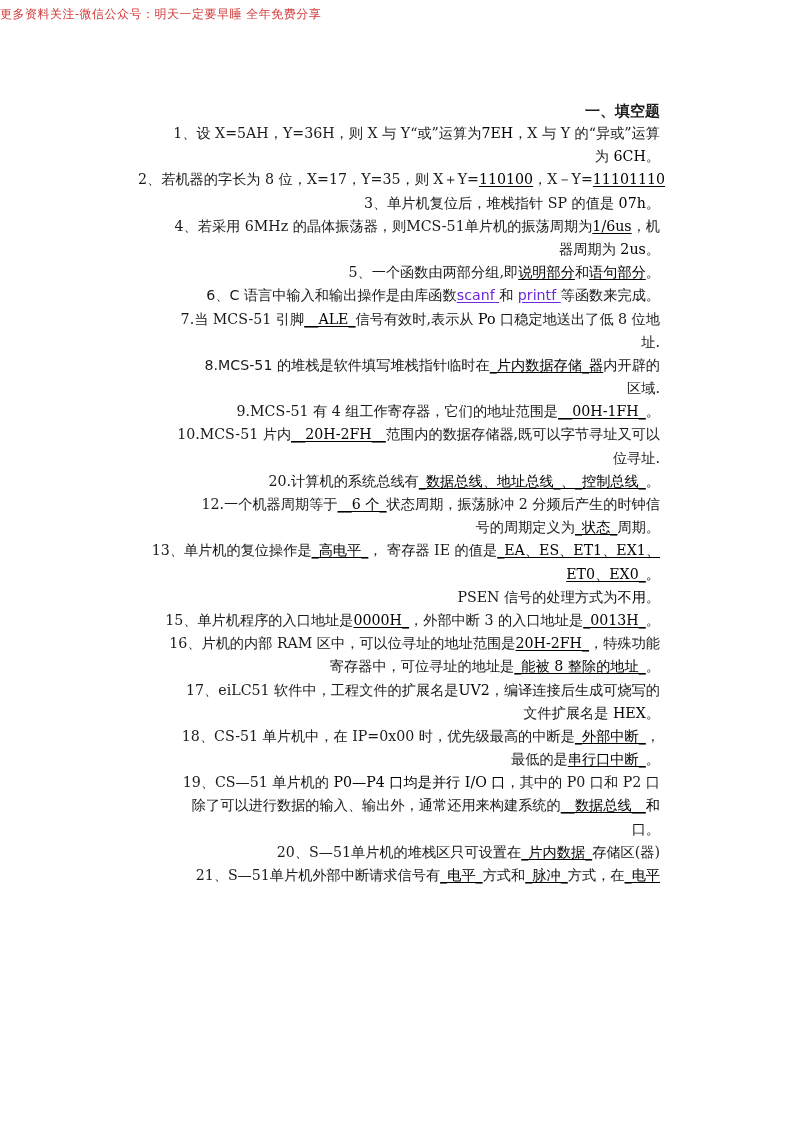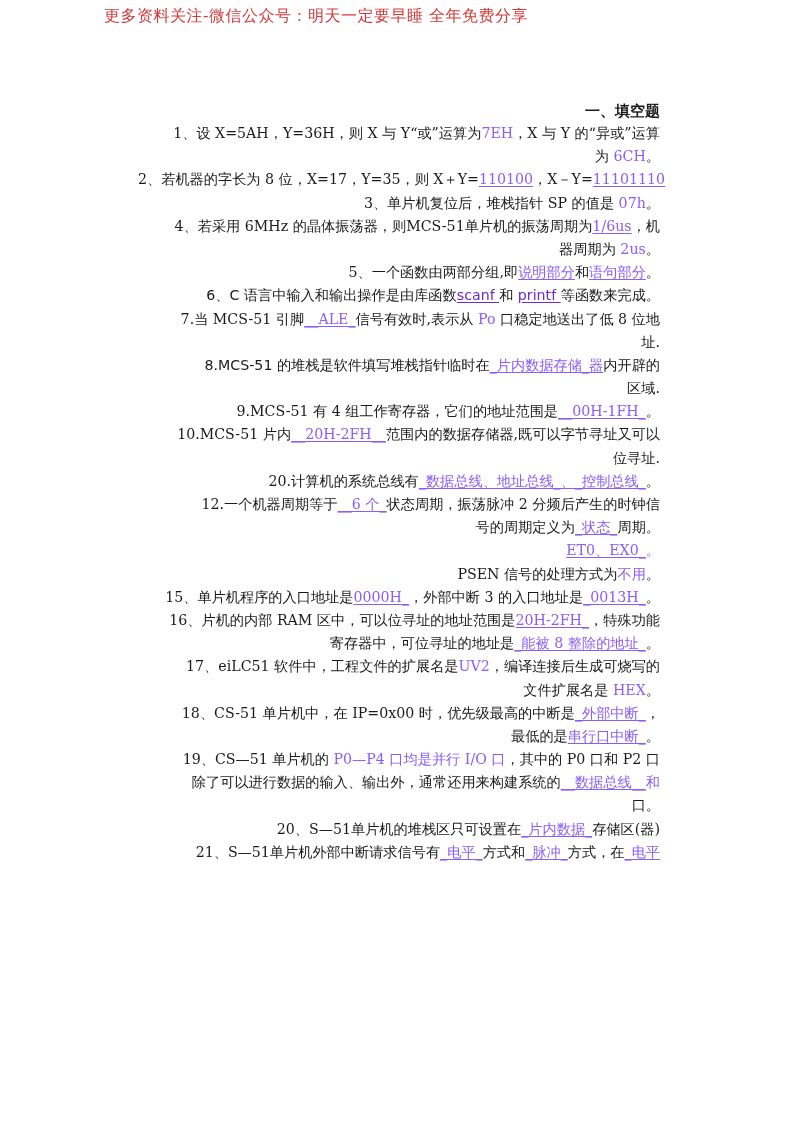--- a/index.html
+++ b/index.html
@@ -1,25 +1,25 @@
 <!DOCTYPE html>
 <html><head>
 <meta charset="utf-8">
 <style>
   html, body { margin: 0; padding: 0; background: #ffffff; }
   body { width: 794px; height: 1122px; position: relative; overflow: hidden;
          font-family: "DejaVu Serif", "Liberation Serif", serif; color: #1a1a1a; }
-  .header { position: absolute; top: 6px; left: 0; width: 632px; text-align: center;
-            font-size: 16px; color: #d23a3a; letter-spacing: 0.5px; }
+  .header { position: absolute; top: 6px; left: 0; width: 632px; 
+            font-size: 12px; color: #d23a3a; letter-spacing: 0.5px; }
   .content { position: absolute; left: 138px; top: 100px; width: 522px; text-align: right; }
   .title { font-size: 15px; font-weight: bold; height: 22px; line-height: 22px;
            font-family: "DejaVu Sans", sans-serif; }
   .title .num { display: inline-block; width: 50px; }
   .line { font-size: 14.2px; height: 23.2px; line-height: 23.2px; white-space: nowrap; overflow: visible; }
-  .r { color: #8b5cf6; }
+  .r { color: #000000; }
   .u { text-decoration: underline; text-underline-offset: 2px; }
   .b { font-weight: normal; }
   .k { text-decoration: underline; text-underline-offset: 2px; color: #6d28d9; }
   .sans { font-family: "DejaVu Sans", "Liberation Sans", sans-serif; }
 </style>
 </head>
 <body>
 
 <div class="header">更多资料关注-微信公众号：明天一定要早睡 全年免费分享</div>
 
@@ -88,20 +88,23 @@
   </div>
 
   <div class="line">
     <span>12.一个机器周期等于</span><span class="r u b">__6 个_</span><span>状态周期，振荡脉冲 2 分频后产生的时钟信</span>
   </div>
   <div class="line">
     <span>号的周期定义为</span><span class="r u b">_状态_</span><span>周期。</span>
   </div>
 
   <div class="line">
+    <span>13、单片机的复位操作是</span><span class="r u b">_高电平_</span><span>，  寄存器 IE 的值是</span><span class="r u">_EA、ES、ET1、EX1、</span>
+  </div>
+  <div class="line">
     <span class="r u b">ET0、EX0_</span><span class="r b">。</span>
   </div>
 
   <div class="line">
     <span>PSEN 信号的处理方式为</span><span class="r b">不用</span><span>。</span>
   </div>
 
   <div class="line">
     <span>15、单片机程序的入口地址是</span><span class="r u b">0000H_</span><span>，外部中断 3 的入口地址是</span><span class="r u b">_0013H_</span><span>。</span>
   </div>

